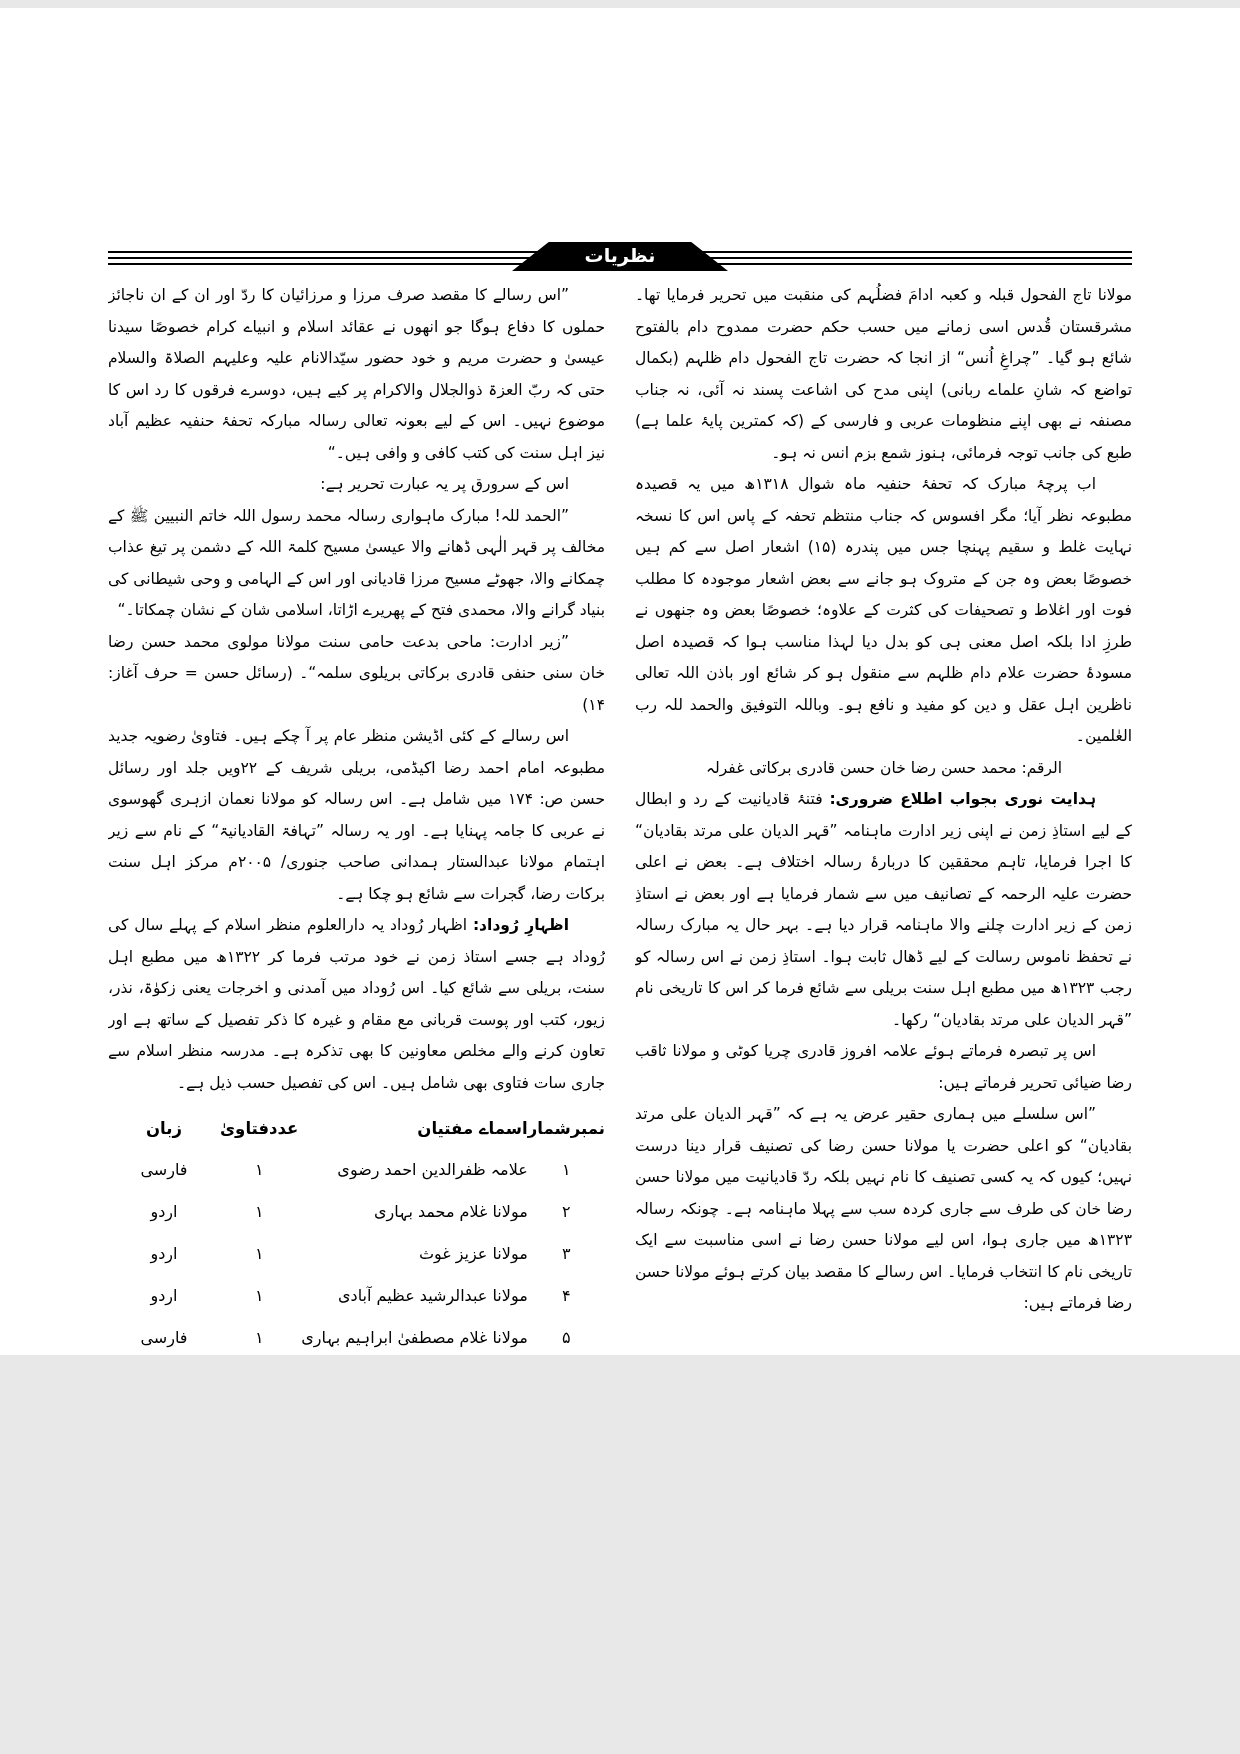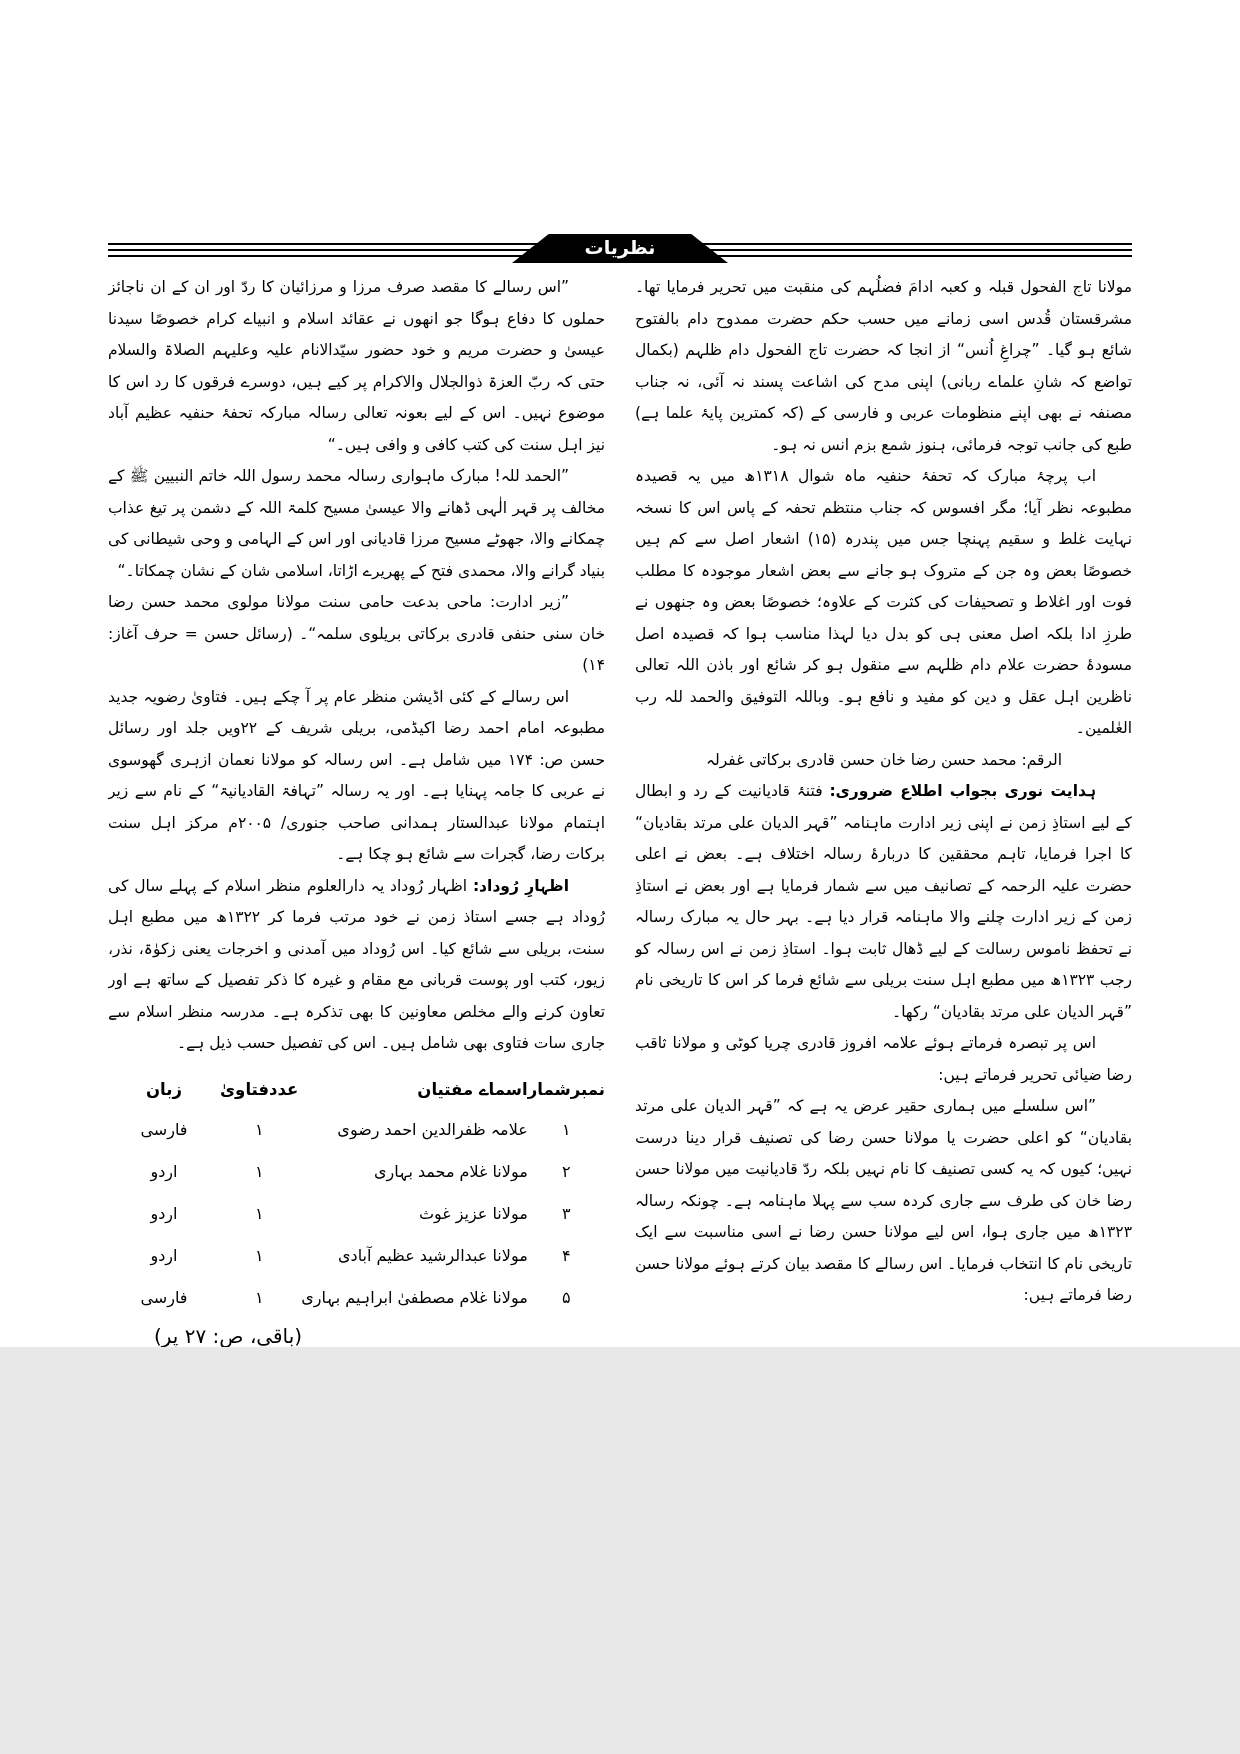--- a/index.html
+++ b/index.html
@@ -1,20 +1,20 @@
 <!DOCTYPE html>
 <html lang="ur" dir="rtl"><head>
 <meta charset="utf-8">
 <style>
   html,body{margin:0;padding:0;background:#e8e8e8;}
   .page{
     width:1240px;height:1347px;position:relative;overflow:hidden;
     background:#ffffff;color:#000;direction:rtl;
     font-family:"DejaVu Sans", sans-serif;
-    margin:0 auto;
+    margin:8px auto;
   }
   
   .band{position:absolute;top:234px;right:108px;width:1024px;height:32px;}
   .hline{position:absolute;left:0;right:0;height:2px;background:#000;}
   .hline.l1{top:9px;}
   .hline.l2{top:15px;}
   .hline.l3{top:21px;}
   .trapezoid{
     position:absolute;top:0;left:50%;transform:translateX(-50%);
     width:216px;height:29px;background:#000;
@@ -67,20 +67,21 @@
       <p>مولانا تاج الفحول قبلہ و کعبہ ادامَ فضلُہم کی منقبت میں تحریر فرمایا تھا۔ مشرقستان قُدس اسی زمانے میں حسب حکم حضرت ممدوح دام بالفتوح شائع ہو گیا۔ ”چراغِ اُنس“ از انجا کہ حضرت تاج الفحول دام ظلہم (بکمال تواضع کہ شانِ علماے ربانی) اپنی مدح کی اشاعت پسند نہ آئی، نہ جناب مصنفہ نے بھی اپنے منظومات عربی و فارسی کے (کہ کمترین پایۂ علما ہے) طبع کی جانب توجہ فرمائی، ہنوز شمع بزم انس نہ ہو۔</p>
       <p class="indent">اب پرچۂ مبارک کہ تحفۂ حنفیہ ماہ شوال ۱۳۱۸ھ میں یہ قصیدہ مطبوعہ نظر آیا؛ مگر افسوس کہ جناب منتظم تحفہ کے پاس اس کا نسخہ نہایت غلط و سقیم پہنچا جس میں پندرہ (۱۵) اشعار اصل سے کم ہیں خصوصًا بعض وہ جن کے متروک ہو جانے سے بعض اشعار موجودہ کا مطلب فوت اور اغلاط و تصحیفات کی کثرت کے علاوہ؛ خصوصًا بعض وہ جنھوں نے طرزِ ادا بلکہ اصل معنی ہی کو بدل دیا لہذا مناسب ہوا کہ قصیدہ اصل مسودۂ حضرت علام دام ظلہم سے منقول ہو کر شائع اور باذن اللہ تعالی ناظرین اہل عقل و دین کو مفید و نافع ہو۔ وباللہ التوفیق والحمد للہ رب العٰلمین۔</p>
       <p class="big-indent">الرقم: محمد حسن رضا خان حسن قادری برکاتی غفرلہ</p>
       <p class="indent"><span class="lead">ہدایت نوری بجواب اطلاع ضروری:</span> <span>فتنۂ قادیانیت کے رد و ابطال کے لیے استاذِ زمن نے اپنی زیر ادارت ماہنامہ ”قہر الدیان علی مرتد بقادیان“ کا اجرا فرمایا، تاہم محققین کا دربارۂ رسالہ اختلاف ہے۔ بعض نے اعلی حضرت علیہ الرحمہ کے تصانیف میں سے شمار فرمایا ہے اور بعض نے استاذِ زمن کے زیر ادارت چلنے والا ماہنامہ قرار دیا ہے۔ بہر حال یہ مبارک رسالہ نے تحفظ ناموس رسالت کے لیے ڈھال ثابت ہوا۔ استاذِ زمن نے اس رسالہ کو رجب ۱۳۲۳ھ میں مطبع اہل سنت بریلی سے شائع فرما کر اس کا تاریخی نام ”قہر الدیان علی مرتد بقادیان“ رکھا۔</span></p>
       <p class="indent">اس پر تبصرہ فرماتے ہوئے علامہ افروز قادری چریا کوٹی و مولانا ثاقب رضا ضیائی تحریر فرماتے ہیں:</p>
       <p class="indent">”اس سلسلے میں ہماری حقیر عرض یہ ہے کہ ”قہر الدیان علی مرتد بقادیان“ کو اعلی حضرت یا مولانا حسن رضا کی تصنیف قرار دینا درست نہیں؛ کیوں کہ یہ کسی تصنیف کا نام نہیں بلکہ ردّ قادیانیت میں مولانا حسن رضا خان کی طرف سے جاری کردہ سب سے پہلا ماہنامہ ہے۔ چونکہ رسالہ ۱۳۲۳ھ میں جاری ہوا، اس لیے مولانا حسن رضا نے اسی مناسبت سے ایک تاریخی نام کا انتخاب فرمایا۔ اس رسالے کا مقصد بیان کرتے ہوئے مولانا حسن رضا فرماتے ہیں:</p>
     </div>
 
     <div class="col">
       <p class="indent">”اس رسالے کا مقصد صرف مرزا و مرزائیان کا ردّ اور ان کے ان ناجائز حملوں کا دفاع ہوگا جو انھوں نے عقائد اسلام و انبیاے کرام خصوصًا سیدنا عیسیٰ و حضرت مریم و خود حضور سیّدالانام علیہ وعلیہم الصلاۃ والسلام حتی کہ ربّ العزۃ ذوالجلال والاکرام پر کیے ہیں، دوسرے فرقوں کا رد اس کا موضوع نہیں۔ اس کے لیے بعونہ تعالی رسالہ مبارکہ تحفۂ حنفیہ عظیم آباد نیز اہل سنت کی کتب کافی و وافی ہیں۔“</p>
+      <p class="indent">اس کے سرورق پر یہ عبارت تحریر ہے:</p>
       <p class="indent">”الحمد للہ! مبارک ماہواری رسالہ محمد رسول اللہ خاتم النبیین ﷺ کے مخالف پر قہر الٰہی ڈھانے والا عیسیٰ مسیح کلمۃ اللہ کے دشمن پر تیغ عذاب چمکانے والا، جھوٹے مسیح مرزا قادیانی اور اس کے الہامی و وحی شیطانی کی بنیاد گرانے والا، محمدی فتح کے پھریرے اڑاتا، اسلامی شان کے نشان چمکاتا۔“</p>
       <p class="indent">”زیر ادارت: ماحی بدعت حامی سنت مولانا مولوی محمد حسن رضا خان سنی حنفی قادری برکاتی بریلوی سلمہ“۔ (رسائل حسن = حرف آغاز: ۱۴)</p>
       <p class="indent">اس رسالے کے کئی اڈیشن منظر عام پر آ چکے ہیں۔ فتاویٰ رضویہ جدید مطبوعہ امام احمد رضا اکیڈمی، بریلی شریف کے ۲۲ویں جلد اور رسائل حسن ص: ۱۷۴ میں شامل ہے۔ اس رسالہ کو مولانا نعمان ازہری گھوسوی نے عربی کا جامہ پہنایا ہے۔ اور یہ رسالہ ”تہافۃ القادیانیۃ“ کے نام سے زیر اہتمام مولانا عبدالستار ہمدانی صاحب جنوری/ ۲۰۰۵م مرکز اہل سنت برکات رضا، گجرات سے شائع ہو چکا ہے۔</p>
       <p class="indent"><span class="lead">اظہارِ رُوداد:</span> <span>اظہار رُوداد یہ دارالعلوم منظر اسلام کے پہلے سال کی رُوداد ہے جسے استاذ زمن نے خود مرتب فرما کر ۱۳۲۲ھ میں مطبع اہل سنت، بریلی سے شائع کیا۔ اس رُوداد میں آمدنی و اخرجات یعنی زکوٰۃ، نذر، زیور، کتب اور پوست قربانی مع مقام و غیرہ کا ذکر تفصیل کے ساتھ ہے اور تعاون کرنے والے مخلص معاونین کا بھی تذکرہ ہے۔ مدرسہ منظر اسلام سے جاری سات فتاوی بھی شامل ہیں۔ اس کی تفصیل حسب ذیل ہے۔</span></p>
 
       <table class="fatwa">
         <thead>
           <tr>
             <th class="c-serial">نمبرشمار</th>
             <th class="c-name">اسماے مفتیان</th>

